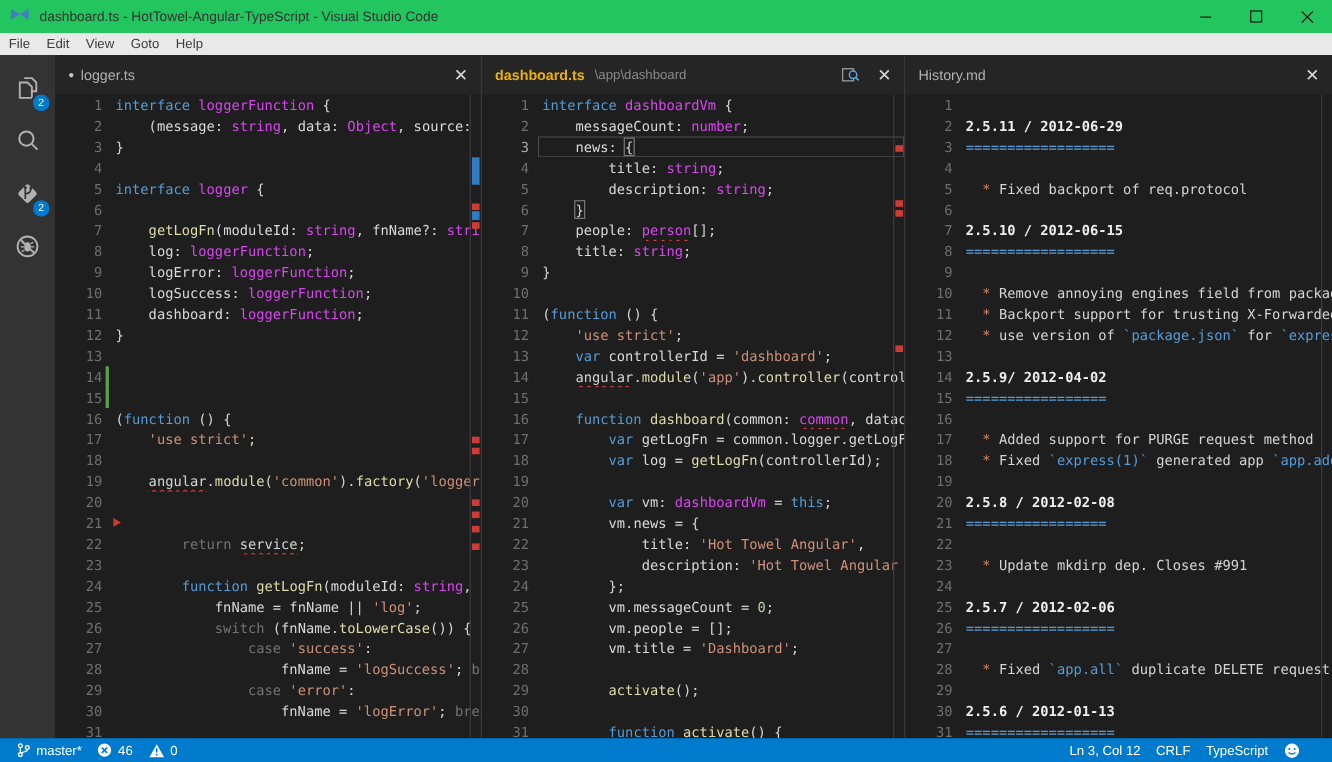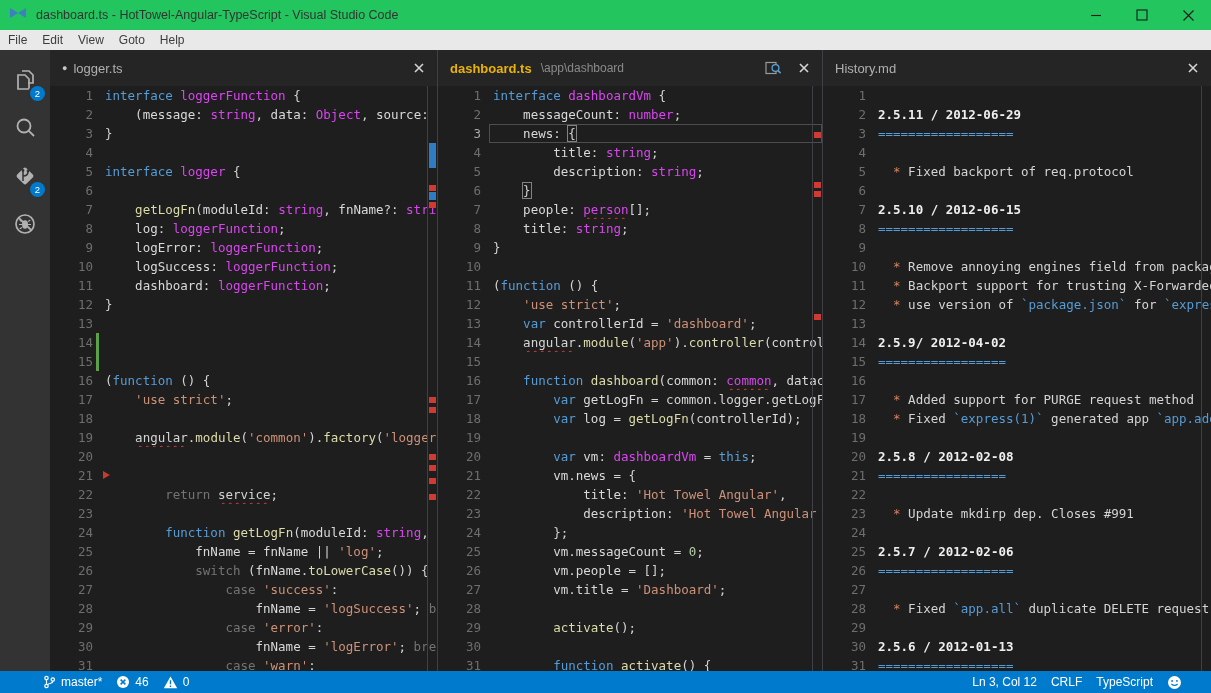--- a/index.html
+++ b/index.html
@@ -47,21 +47,21 @@
   .tk.mt{color:#d4d4d4}.tk.mc{color:#569cd6}
   .tk.sq{text-decoration:underline;text-decoration-style:wavy;text-decoration-color:#e03e36;
     text-decoration-thickness:1px;text-underline-offset:2.5px;}
   .tk.bm{outline:1px solid #828282;}
   .tk.ul{text-decoration:underline;text-decoration-color:#c8c8c8;text-underline-offset:3px;}
   .ruler{position:absolute;top:0;right:0;width:9px;height:100%;border-left:1px solid #3f3f46;}
   .rm{position:absolute;left:1px;width:7px;}
   .rm.red{background:#cf3b33}.rm.blue{background:#2e7cc3}
   
   .statusbar{height:22px;background:#007acc;color:#fff;display:flex;align-items:center;font-size:12px;}
-  .sb-left{display:flex;align-items:center;height:100%;padding-left:8px;margin-left:28px;}
+  .sb-left{display:flex;align-items:center;height:100%;padding-left:8px;}
   .sb-right{display:flex;align-items:center;height:100%;margin-left:auto;padding-right:22px;}
   .sb-item{display:flex;align-items:center;gap:5px;padding:0 7px;height:100%;}
   .sb-icon{display:flex;}
 </style>
 </head>
 <body>
 
 <div class="titlebar">
   <span class="vs-logo">
     <svg width="18" height="16" viewBox="0 0 18 16">
@@ -268,21 +268,20 @@
           <div class="code-line">
             <div class="gutter">29</div>
             <div class="code"><span class="tk pl">                </span><span class="tk ct">case</span><span class="tk pl"> </span><span class="tk st">'error'</span><span class="tk pl">:</span></div>
           </div>
           <div class="code-line">
             <div class="gutter">30</div>
             <div class="code"><span class="tk pl">                    </span><span class="tk vr">fnName</span><span class="tk pl"> = </span><span class="tk st">'logError'</span><span class="tk pl">; </span><span class="tk ct">break</span></div>
           </div>
           <div class="code-line">
             <div class="gutter">31</div>
-            <div class="code"><span class="tk pl">                </span><span class="tk ct">case</span><span class="tk pl"> </span><span class="tk st">'warn'</span><span class="tk pl">:</span></div>
           </div>
           <div class="ruler">
             <span class="rm blue" style="top: 57px; height: 25px;"></span>
             <span class="rm red" style="top: 99px; height: 6px;"></span>
             <span class="rm blue" style="top: 106px; height: 8px;"></span>
             <span class="rm red" style="top: 116px; height: 6px;"></span>
             <span class="rm red" style="top: 311px; height: 6px;"></span>
             <span class="rm red" style="top: 321px; height: 6px;"></span>
             <span class="rm red" style="top: 368px; height: 6px;"></span>
             <span class="rm red" style="top: 379px; height: 6px;"></span>

